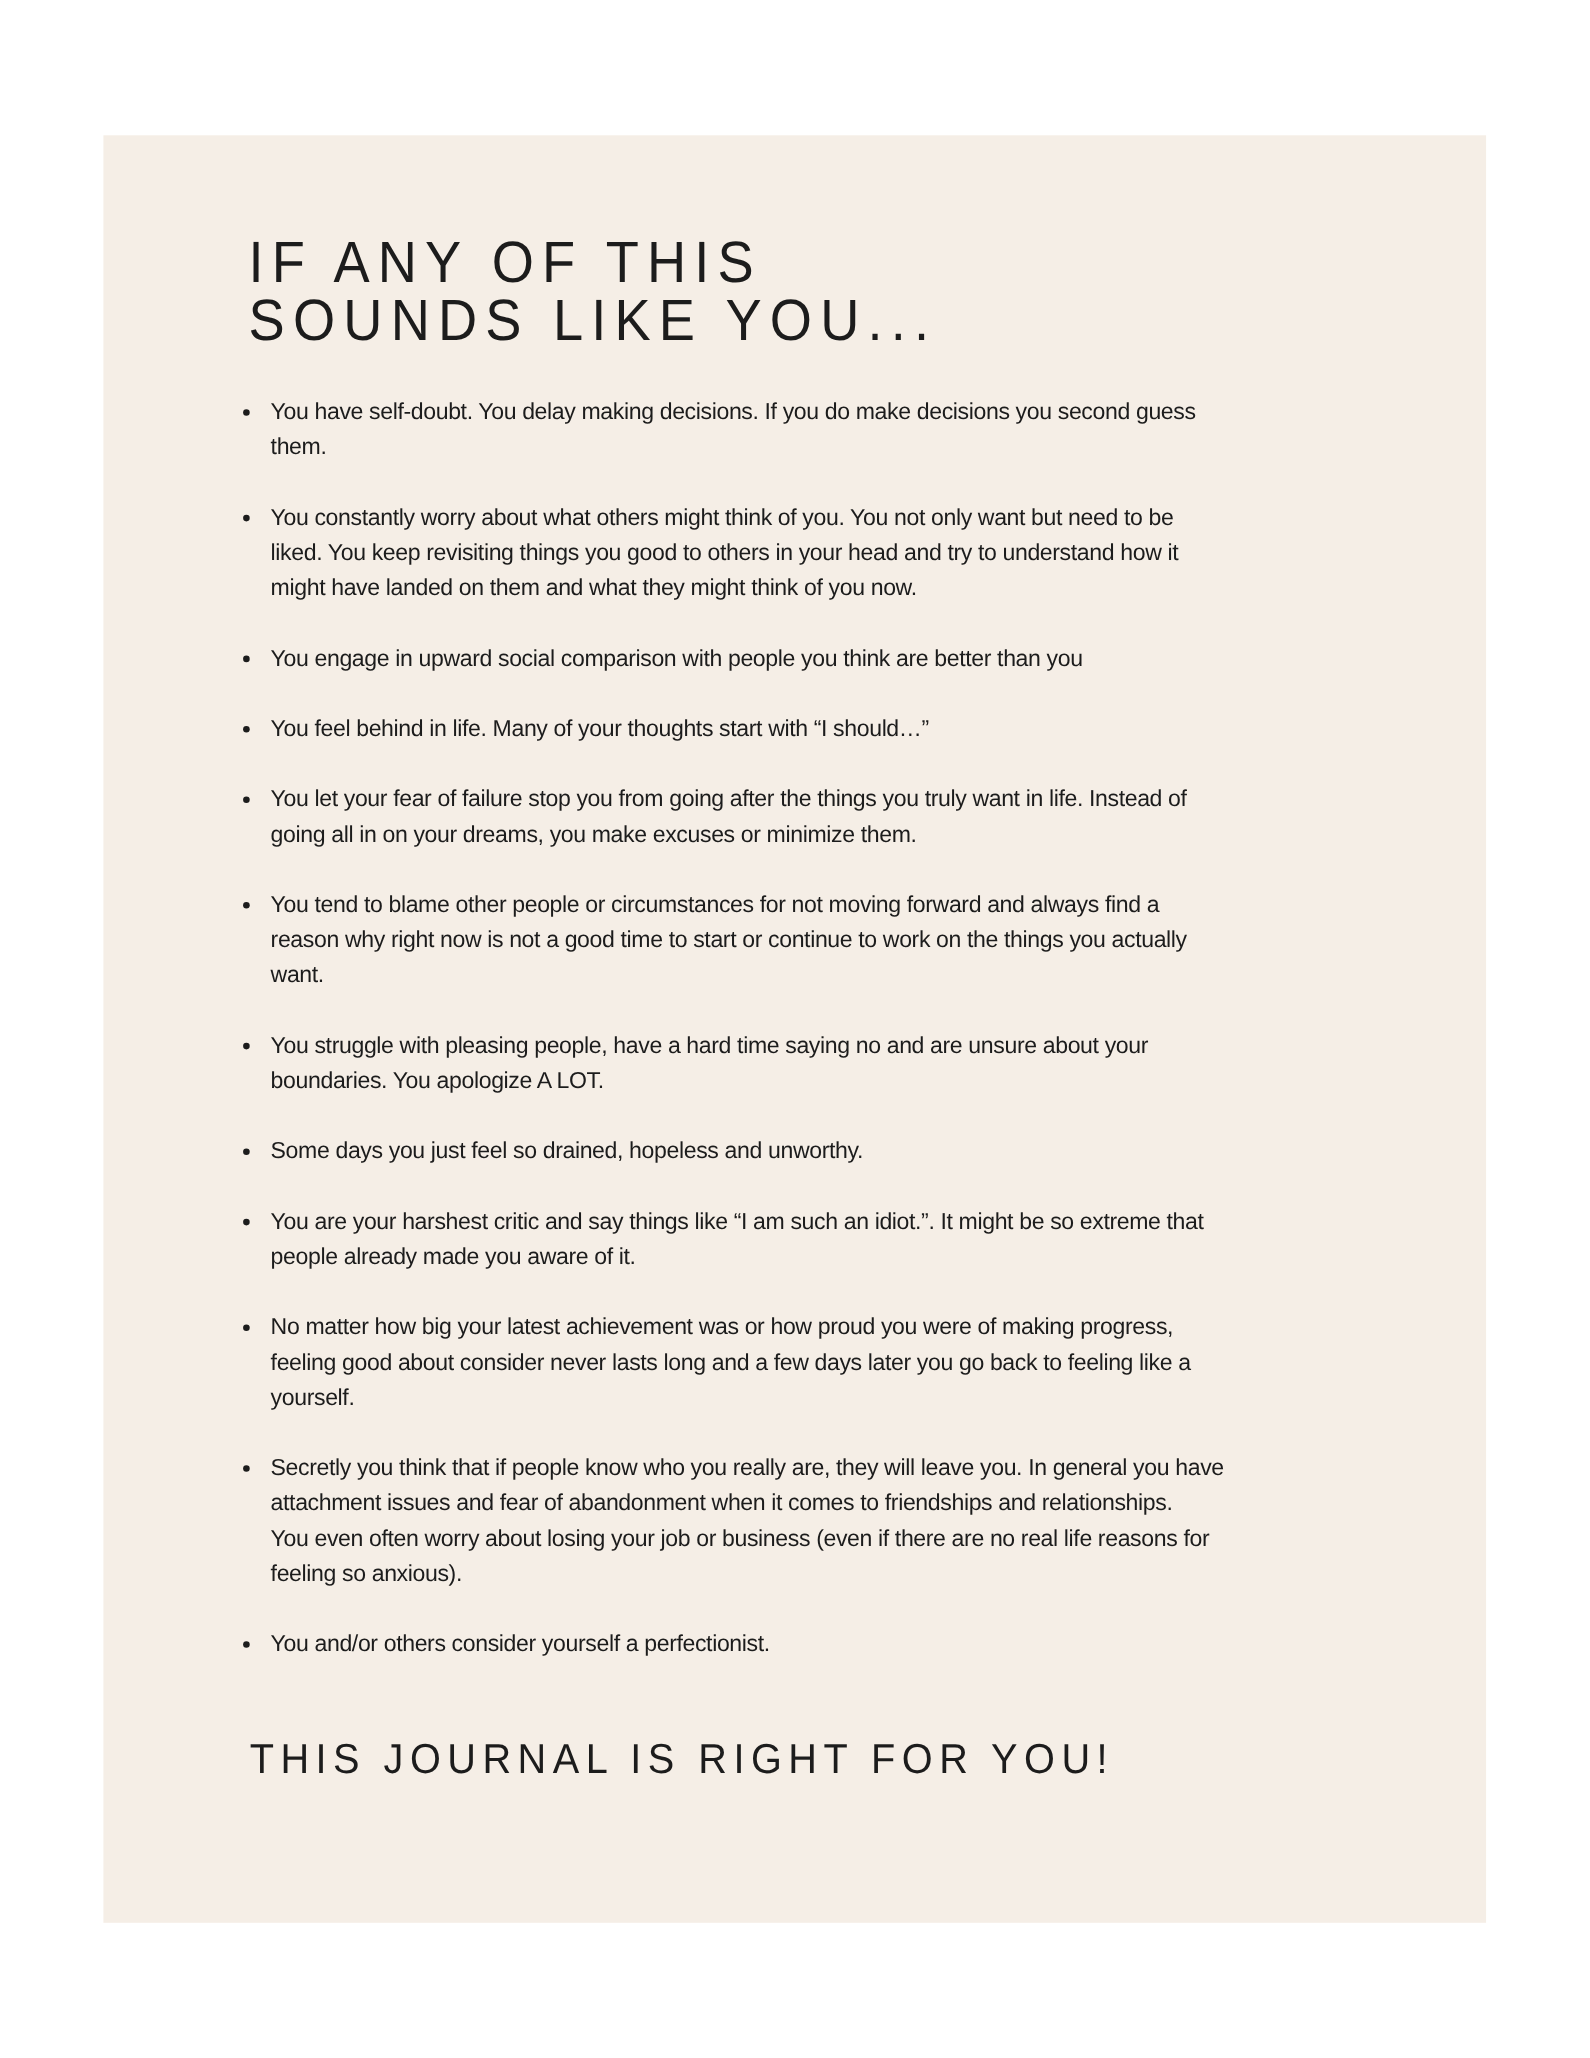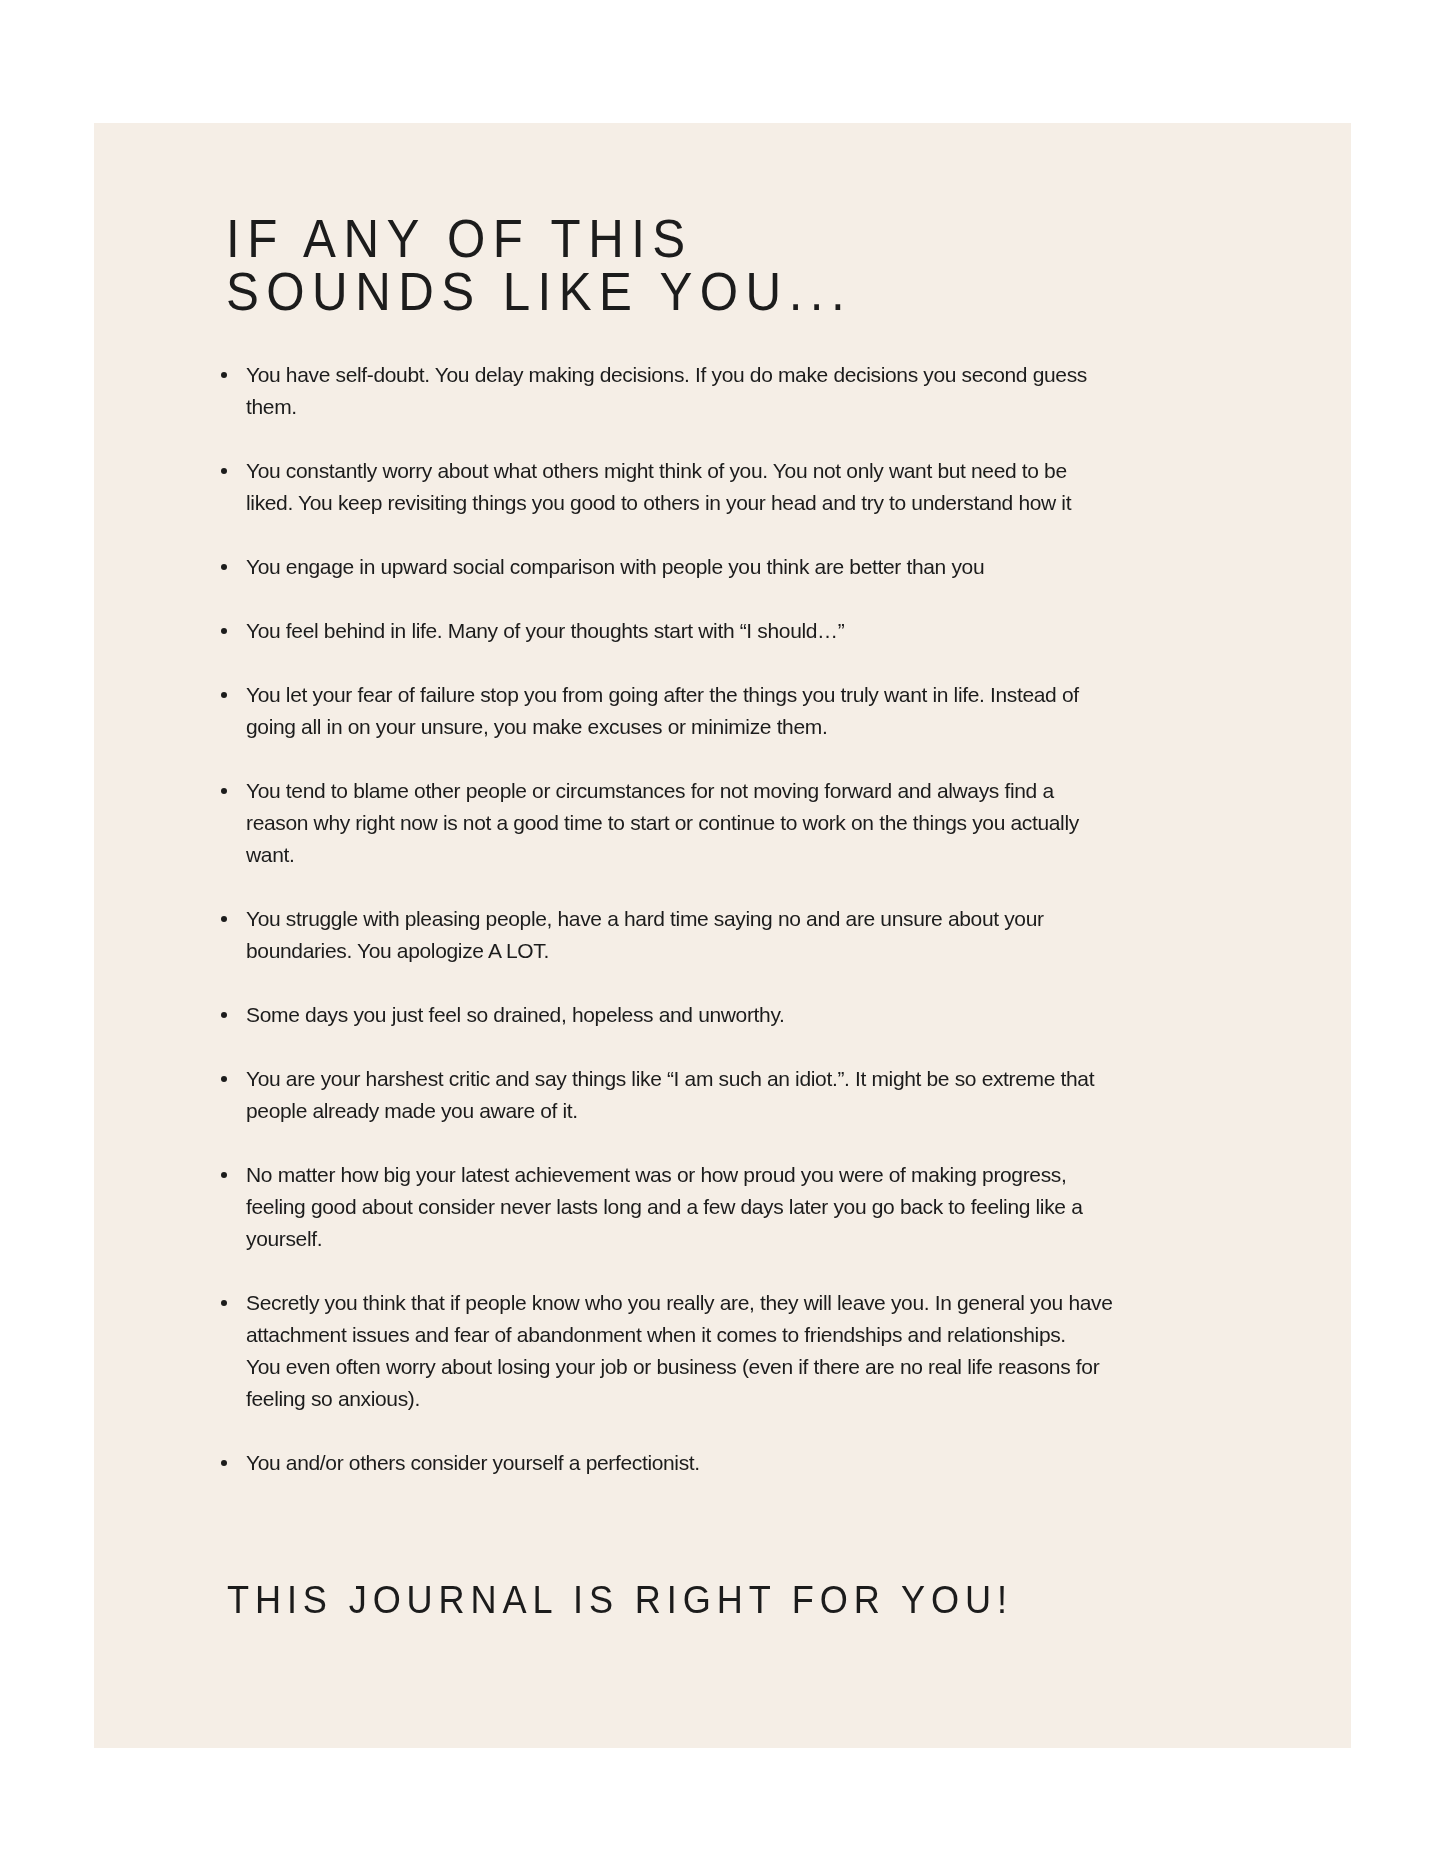--- a/index.html
+++ b/index.html
@@ -47,33 +47,34 @@
 <ul class="list">
   <li class="item">
       <span class="bullet"></span>
     <span class="line">You have self-doubt. You delay making decisions. If you do make decisions you second guess</span>
     <span class="line">them.</span>
   </li>
   <li class="item">
       <span class="bullet"></span>
     <span class="line">You constantly worry about what others might think of you. You not only want but need to be</span>
     <span class="line">liked. You keep revisiting things you good to others in your head and try to understand how it</span>
+    <span class="line">might have landed on them and what they might think of you now.</span>
   </li>
   <li class="item">
       <span class="bullet"></span>
     <span class="line">You engage in upward social comparison with people you think are better than you</span>
   </li>
   <li class="item">
       <span class="bullet"></span>
     <span class="line">You feel behind in life. Many of your thoughts start with “I should…”</span>
   </li>
   <li class="item">
       <span class="bullet"></span>
     <span class="line">You let your fear of failure stop you from going after the things you truly want in life. Instead of</span>
-    <span class="line">going all in on your unsure, you make excuses or minimize them.</span>
+    <span class="line">going all in on your dreams, you make excuses or minimize them.</span>
   </li>
   <li class="item">
       <span class="bullet"></span>
     <span class="line">You tend to blame other people or circumstances for not moving forward and always find a</span>
     <span class="line">reason why right now is not a good time to start or continue to work on the things you actually</span>
     <span class="line">want.</span>
   </li>
   <li class="item">
       <span class="bullet"></span>
     <span class="line">You struggle with pleasing people, have a hard time saying no and are unsure about your</span>

